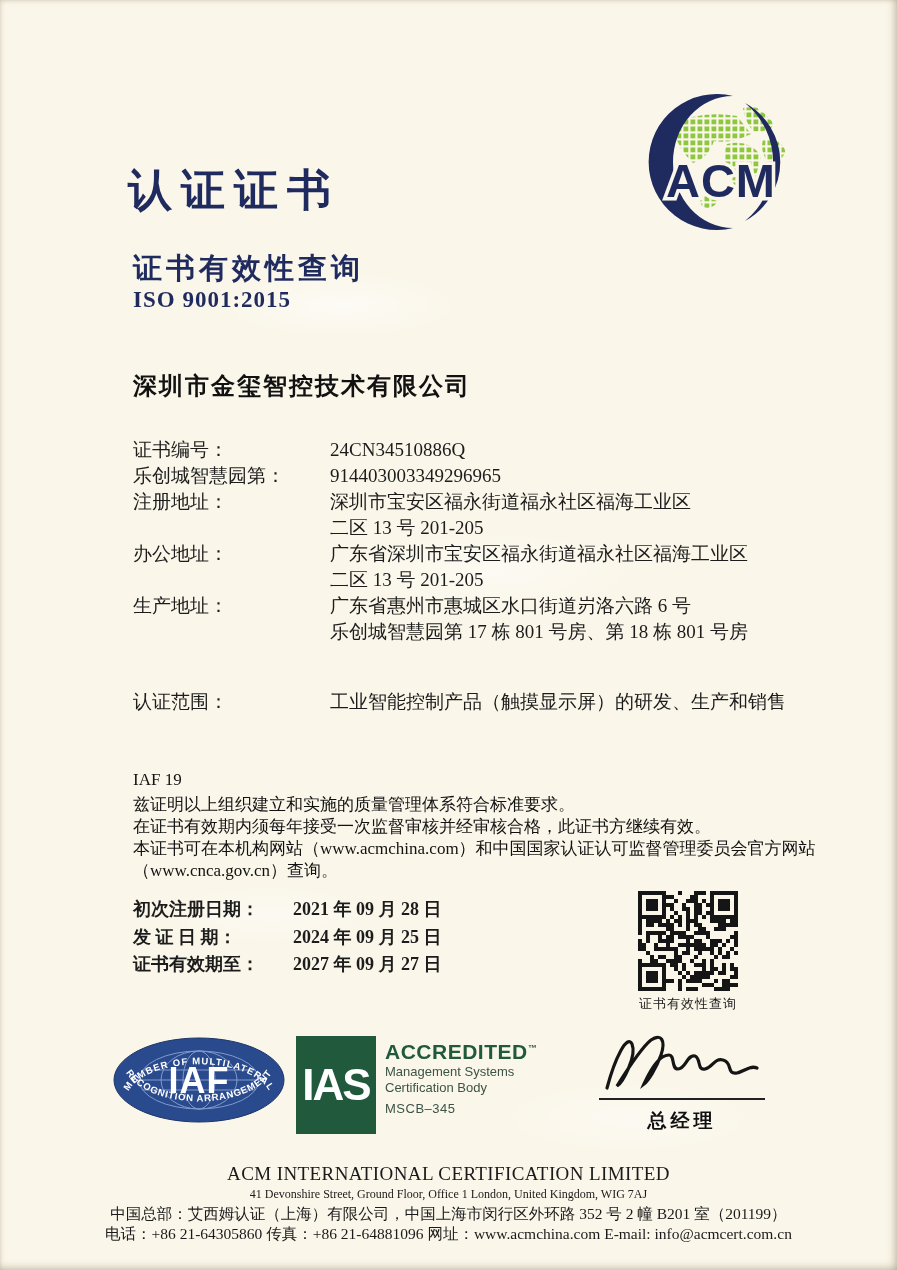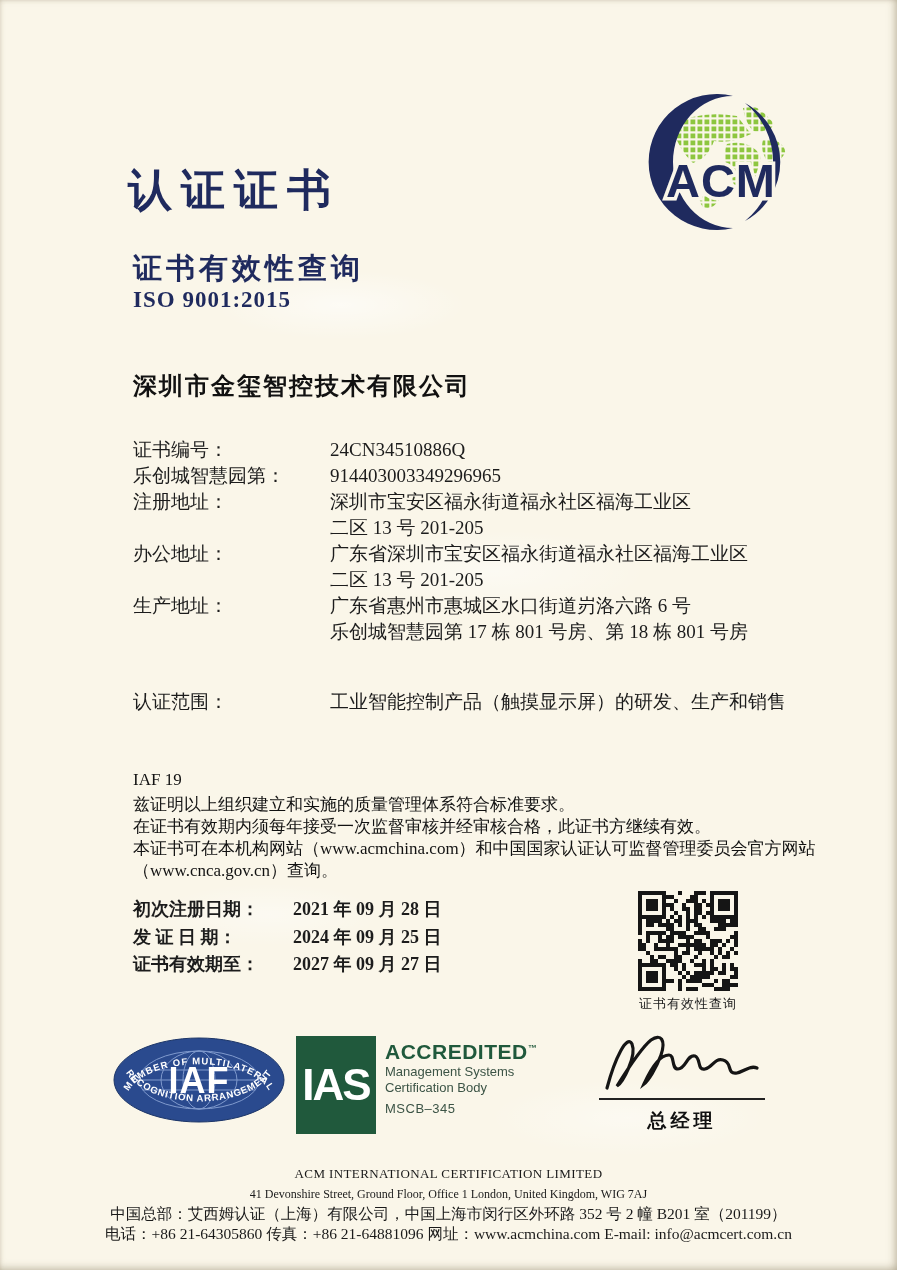--- a/index.html
+++ b/index.html
@@ -45,21 +45,21 @@
       font-family:"Liberation Sans","DejaVu Sans",sans-serif; font-weight:bold; font-size:44px; letter-spacing:-2px;}
   .ias-text{margin-left:9px; font-family:"Liberation Sans","DejaVu Sans",sans-serif;}
   .ias-accredited{font-size:21px; font-weight:bold; color:var(--ias-green,#20593c); letter-spacing:.5px; line-height:24px;}
   .ias-tm{font-size:9px; vertical-align:super; color:var(--ias-green,#20593c);}
   .ias-line{font-size:13px; color:#3c5446; line-height:16px;}
   .ias-code{font-size:13px; color:#3c5446; margin-top:5px; letter-spacing:.5px;}
   .sig-block{left:593px; top:1024px; width:178px; text-align:center;}
   .sig-block svg{display:block;}
   .sig-title{font-size:19px; font-weight:bold; letter-spacing:4px; margin-top:4px; color:#111;}
   .footer{left:0; top:1164px; width:897px; text-align:center; color:#1a1a1a;}
-  .footer .f1{font-size:13px; line-height:20px; letter-spacing:.4px;}
+  .footer .f1{font-size:19px; line-height:20px; letter-spacing:.4px;}
   .footer .f2{font-size:12px; line-height:20px;}
   .footer .f3{font-size:15.5px; line-height:20px;}
   .footer .f4{font-size:15.5px; line-height:20px;}
 </style>
 </head>
 <body>
 
 <div class="page">
 
   <div class="abs title">认证证书</div>

